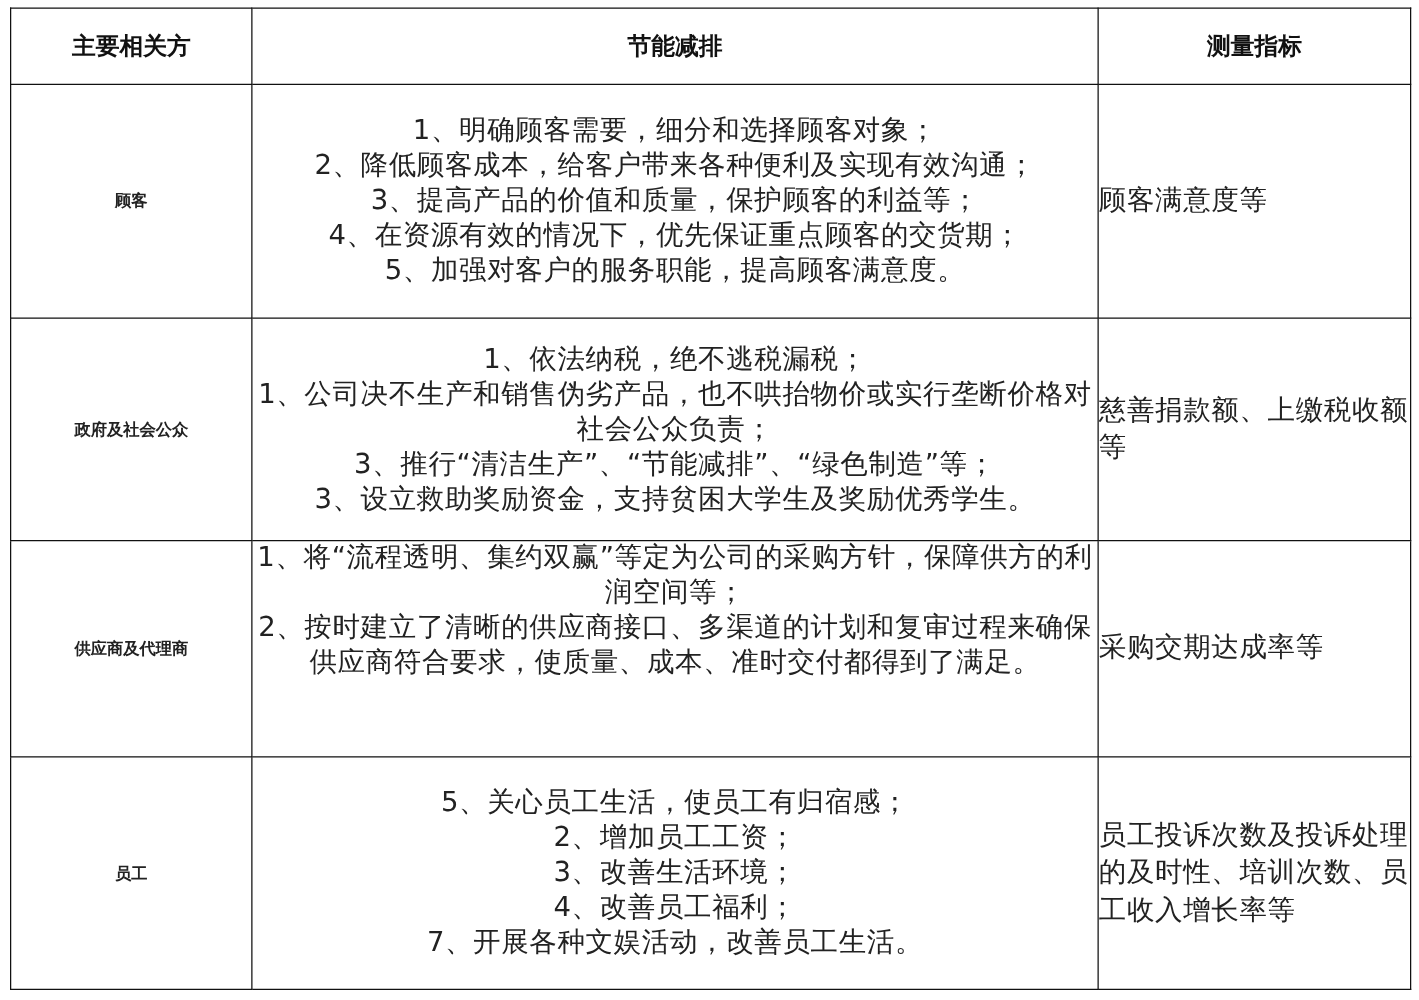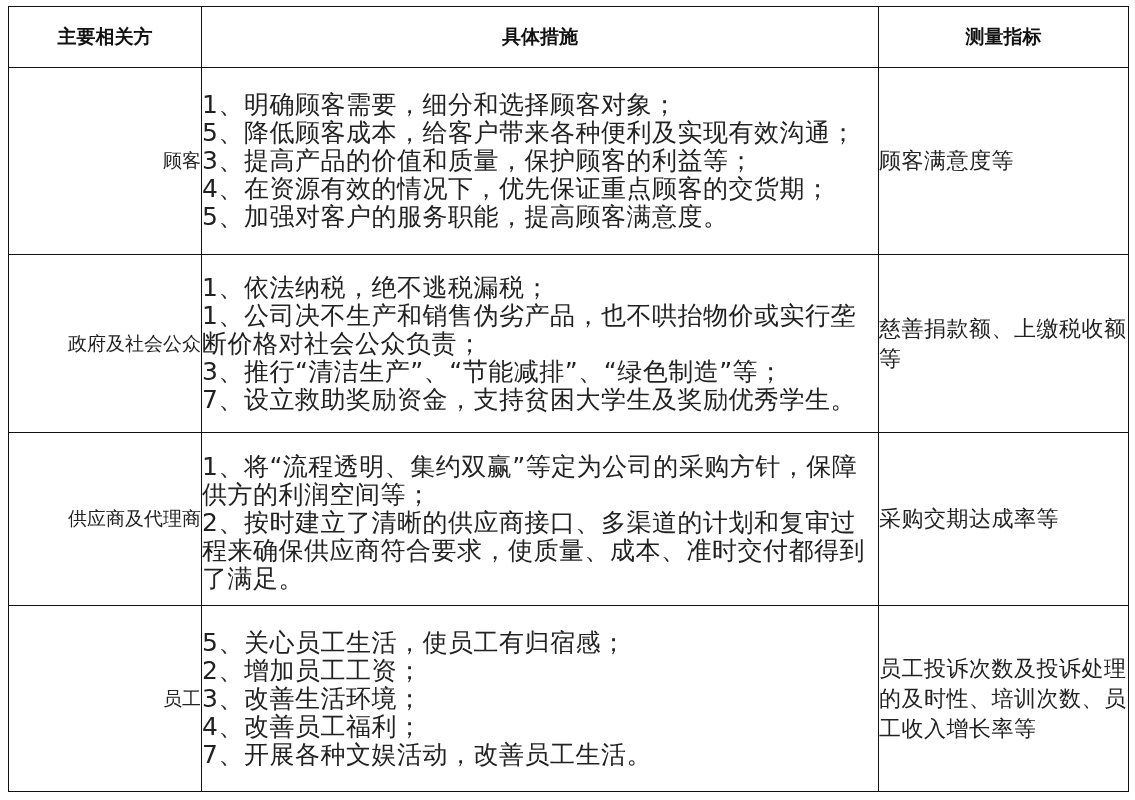--- a/index.html
+++ b/index.html
@@ -7,62 +7,62 @@
          font-family: "DejaVu Sans", "Liberation Sans", sans-serif; color: #222; }
   table.doc {
     position: absolute; left: 8px; top: 6px;
     width: 1120px; border-collapse: collapse; table-layout: fixed;
   }
   table.doc td, table.doc th {
     border: 1.5px solid #111; padding: 0; vertical-align: middle;
   }
   col.c1 { width: 193px; } col.c2 { width: 677px; } col.c3 { width: 250px; }
   th { height: 60px; font-weight: bold; font-size: 19px; text-align: center; color: #111; }
-  td.party { text-align: right; font-size: 19px; }
-  td.measures { padding: 4px 0 4px 14px; font-size: 25px; }
+  td.party { text-align: center; font-size: 13px; font-weight: bold; }
+  td.measures { padding: 4px 0 4px 14px; font-size: 22px; text-align: center; }
   td.measures .line { line-height: 28px; display: block; white-space: normal; letter-spacing: 0.5px; }
   td.metric { padding: 0 2px 0 22px; font-size: 22px; line-height: 30px; letter-spacing: 0.5px; }
   tr.r1 { height: 187px; } tr.r2 { height: 178px; } tr.r3 { height: 173px; } tr.r4 { height: 186px; }
-  tr.r3 td.measures { vertical-align: top; padding-top: 20px; }
+  tr.r3 td.measures { vertical-align: top; padding-top: 0; }
 </style>
 </head>
 <body>
 
 <table class="doc">
   <colgroup>
       <col class="c1">
       <col class="c2">
       <col class="c3">
     </colgroup>
   <thead>
     <tr>
       <th>主要相关方</th>
-      <th>具体措施</th>
+      <th>节能减排</th>
       <th>测量指标</th>
     </tr>
   </thead>
   <tbody>
     <tr class="r1">
       <td class="party">顾客</td>
       <td class="measures">
         <span class="line">1、明确顾客需要，细分和选择顾客对象；</span>
-        <span class="line">5、降低顾客成本，给客户带来各种便利及实现有效沟通；</span>
+        <span class="line">2、降低顾客成本，给客户带来各种便利及实现有效沟通；</span>
         <span class="line">3、提高产品的价值和质量，保护顾客的利益等；</span>
         <span class="line">4、在资源有效的情况下，优先保证重点顾客的交货期；</span>
         <span class="line">5、加强对客户的服务职能，提高顾客满意度。</span>
       </td>
       <td class="metric">顾客满意度等</td>
     </tr>
     <tr class="r2">
       <td class="party">政府及社会公众</td>
       <td class="measures">
         <span class="line">1、依法纳税，绝不逃税漏税；</span>
         <span class="line">1、公司决不生产和销售伪劣产品，也不哄抬物价或实行垄断价格对社会公众负责；</span>
         <span class="line">3、推行“清洁生产”、“节能减排”、“绿色制造”等；</span>
-        <span class="line">7、设立救助奖励资金，支持贫困大学生及奖励优秀学生。</span>
+        <span class="line">3、设立救助奖励资金，支持贫困大学生及奖励优秀学生。</span>
       </td>
       <td class="metric">慈善捐款额、上缴税收额等</td>
     </tr>
     <tr class="r3">
       <td class="party">供应商及代理商</td>
       <td class="measures">
         <span class="line">1、将“流程透明、集约双赢”等定为公司的采购方针，保障供方的利润空间等；</span>
         <span class="line">2、按时建立了清晰的供应商接口、多渠道的计划和复审过程来确保供应商符合要求，使质量、成本、准时交付都得到了满足。</span>
       </td>
       <td class="metric">采购交期达成率等</td>

